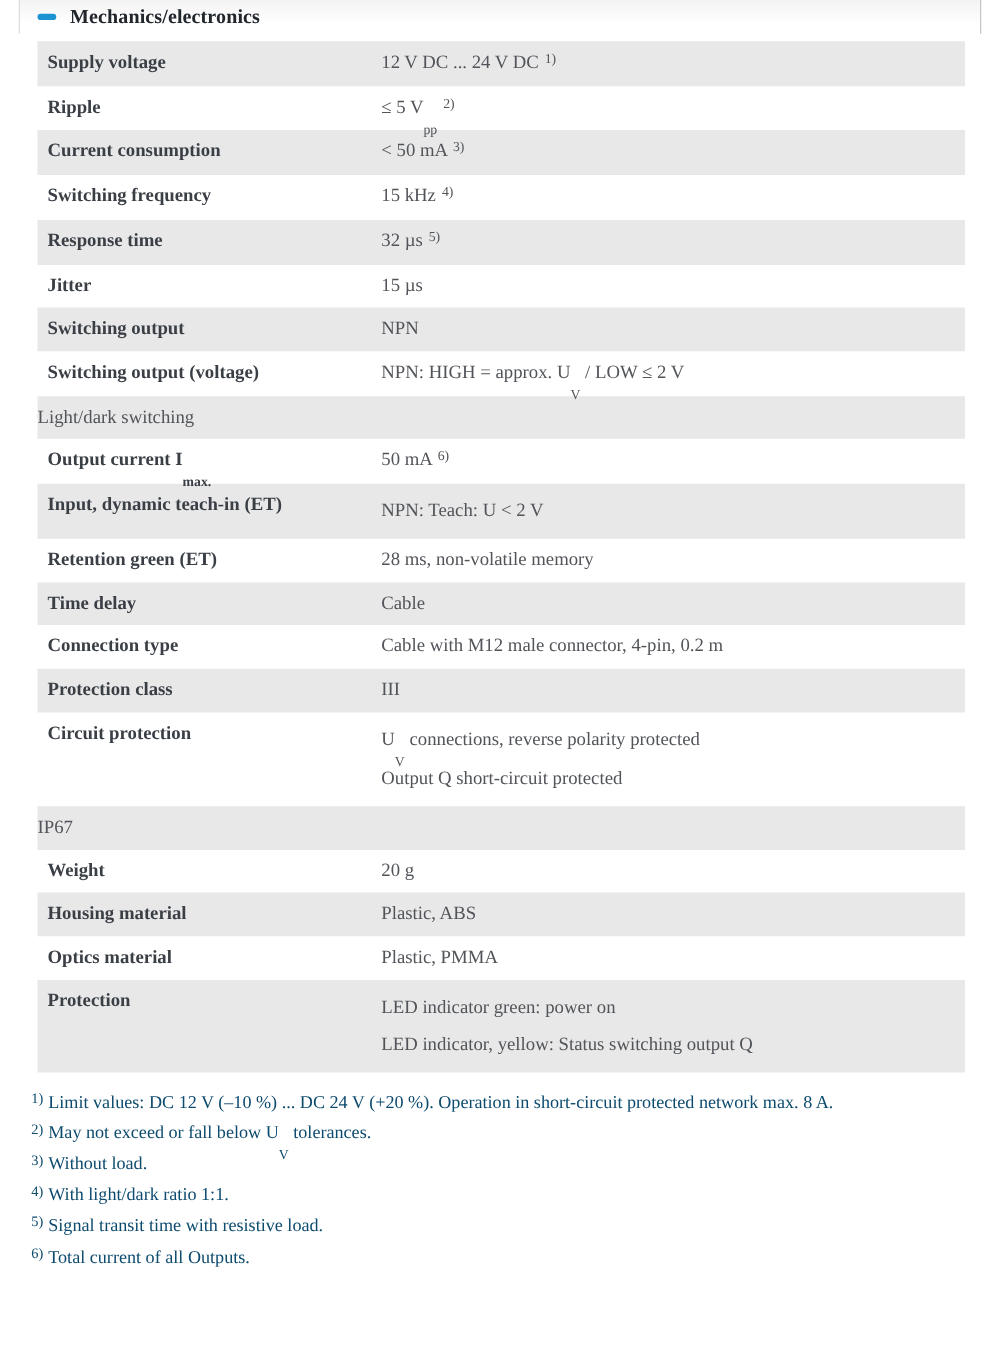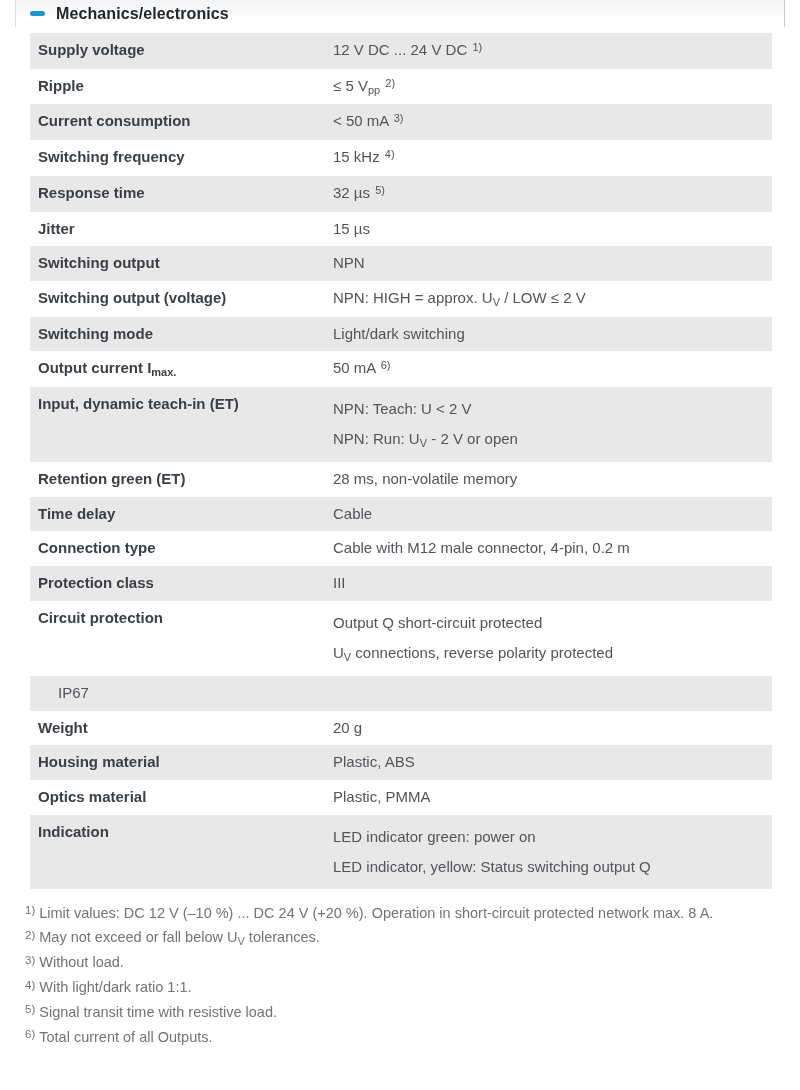--- a/index.html
+++ b/index.html
@@ -4,21 +4,21 @@
 <style>
   html, body {
     margin: 0;
     padding: 0;
     background: #ffffff;
     width: 800px;
     height: 1090px;
     overflow: hidden;
     font-family: "Liberation Sans", "DejaVu Sans", sans-serif;
   }
-  .page { width: 800px; height: 1090px; position: relative; }
+  .page { width: 800px; height: 1090px; position: relative; font-family: Liberation Serif, serif; }
 
   
   .header-strip {
     margin: 0 15px;
     height: 27px;
     border-left: 1px solid #dedede;
     border-right: 1px solid #c6c6c6;
     background: linear-gradient(180deg, #f3f3f3 0%, #ffffff 70%);
     display: flex;
     align-items: center;
@@ -58,41 +58,40 @@
     padding-left: 8px;
     flex-shrink: 0;
     font-weight: 700;
     color: #3a3f46;
     line-height: 20.7px;
   }
   .cell-value {
     flex: 1;
     color: #515459;
     line-height: 20.7px;
-    margin-left: 28px;
   }
   .row.multi .cell-value .vline { line-height: 30px; }
 
   .sup {
     font-size: 11px;
     position: relative;
     top: -4px;
     margin-left: 1px;
   }
   .sub {
     font-size: 11px;
     position: relative;
-    top: 3px;
+    top: 17px;
   }
 
   
   .footnotes {
     margin: 13px 25px 0 25px;
     max-width: 737px;
-    color: #737373;
+    color: #0c4a6e;
     font-size: 14.5px;
     line-height: 23.8px;
   }
   .fn-marker {
     font-size: 11.5px;
     position: relative;
     top: -3.5px;
     margin-right: 4px;
   }
 </style>
@@ -149,36 +148,34 @@
           <div class="vline"><span>NPN</span></div>
         </div>
       </div>
       <div class="row">
         <div class="cell-label"><span>Switching output (voltage)</span></div>
         <div class="cell-value">
           <div class="vline"><span>NPN: HIGH = approx. U</span><span class="sub">V</span><span> / LOW ≤ 2 V</span></div>
         </div>
       </div>
       <div class="row shaded">
-        <div class="cell-label"><span>Switching mode</span></div>
         <div class="cell-value">
           <div class="vline"><span>Light/dark switching</span></div>
         </div>
       </div>
       <div class="row">
         <div class="cell-label"><span>Output current I</span><span class="sub">max.</span></div>
         <div class="cell-value">
           <div class="vline"><span>50 mA </span><span class="sup">6)</span></div>
         </div>
       </div>
       <div class="row shaded multi">
         <div class="cell-label"><span>Input, dynamic teach-in (ET)</span></div>
         <div class="cell-value">
           <div class="vline"><span>NPN: Teach: U &lt; 2 V</span></div>
-          <div class="vline"><span>NPN: Run: U</span><span class="sub">V</span><span> - 2 V or open</span></div>
         </div>
       </div>
       <div class="row">
         <div class="cell-label"><span>Retention green (ET)</span></div>
         <div class="cell-value">
           <div class="vline"><span>28 ms, non-volatile memory</span></div>
         </div>
       </div>
       <div class="row shaded">
         <div class="cell-label"><span>Time delay</span></div>
@@ -194,22 +191,22 @@
       </div>
       <div class="row shaded">
         <div class="cell-label"><span>Protection class</span></div>
         <div class="cell-value">
           <div class="vline"><span>III</span></div>
         </div>
       </div>
       <div class="row multi">
         <div class="cell-label"><span>Circuit protection</span></div>
         <div class="cell-value">
+          <div class="vline"><span>U</span><span class="sub">V</span><span> connections, reverse polarity protected</span></div>
           <div class="vline"><span>Output Q short-circuit protected</span></div>
-          <div class="vline"><span>U</span><span class="sub">V</span><span> connections, reverse polarity protected</span></div>
         </div>
       </div>
       <div class="row shaded">
         <div class="cell-value">
           <div class="vline"><span>IP67</span></div>
         </div>
       </div>
       <div class="row">
         <div class="cell-label"><span>Weight</span></div>
         <div class="cell-value">
@@ -222,21 +219,21 @@
           <div class="vline"><span>Plastic, ABS</span></div>
         </div>
       </div>
       <div class="row">
         <div class="cell-label"><span>Optics material</span></div>
         <div class="cell-value">
           <div class="vline"><span>Plastic, PMMA</span></div>
         </div>
       </div>
       <div class="row shaded multi">
-        <div class="cell-label"><span>Indication</span></div>
+        <div class="cell-label"><span>Protection</span></div>
         <div class="cell-value">
           <div class="vline"><span>LED indicator green: power on</span></div>
           <div class="vline"><span>LED indicator, yellow: Status switching output Q</span></div>
         </div>
       </div>
     </div>
 
   <div class="footnotes" id="footnotes">
       <div class="footnote"><span class="fn-marker">1)</span><span>Limit values: DC 12 V (–10 %) ... DC 24 V (+20 %). Operation in short-circuit protected network max. 8 A.</span></div>
       <div class="footnote"><span class="fn-marker">2)</span><span>May not exceed or fall below U</span><span class="sub">V</span><span> tolerances.</span></div>

